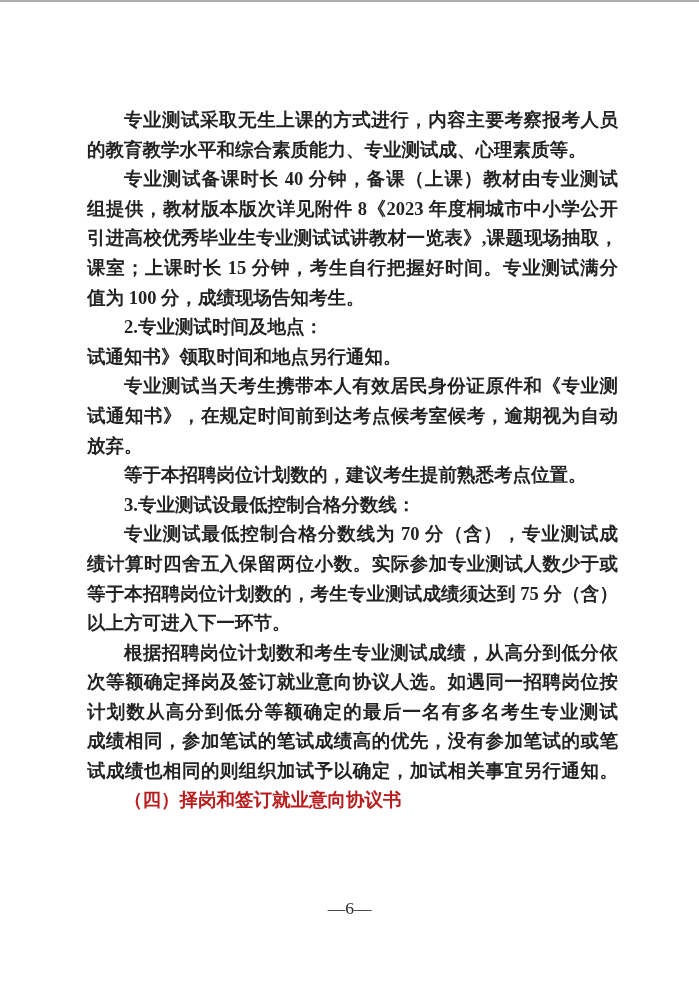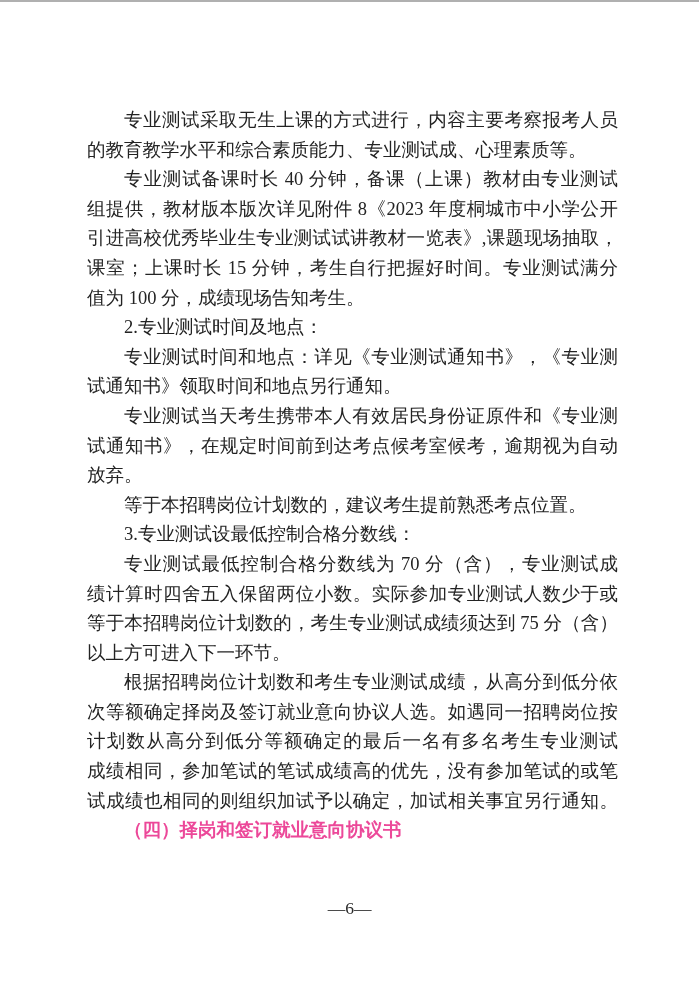--- a/index.html
+++ b/index.html
@@ -26,29 +26,31 @@
     width: 531px;
     font-size: 18.5px;
     line-height: 29.6px;
     color: #232323;
     letter-spacing: 0;
   }
   .line {
     height: 29.6px;
     overflow: hidden;
     text-align: left;
+    font-weight: bold;
   }
   .line.justify {
     text-align: justify;
     text-align-last: justify;
   }
   .line.indent { padding-left: 37px; }
   .line.bold {
     font-weight: 700;
-    color: #ec4899;
+    color: #b91c1c;
+    font-family: Liberation Mono, monospace;
   }
   .footer {
     position: absolute;
     top: 898px; left: 0;
     width: 699px;
     text-align: center;
     font-size: 17.5px;
     line-height: 20px;
     color: #2a2a2a;
   }
@@ -61,21 +63,20 @@
 
   <div class="doc">
     <div class="line indent justify">专业测试采取无生上课的方式进行，内容主要考察报考人员</div>
     <div class="line">的教育教学水平和综合素质能力、专业测试成、心理素质等。</div>
     <div class="line indent justify">专业测试备课时长 40 分钟，备课（上课）教材由专业测试</div>
     <div class="line justify">组提供，教材版本版次详见附件 8《2023 年度桐城市中小学公开</div>
     <div class="line justify">引进高校优秀毕业生专业测试试讲教材一览表》,课题现场抽取，</div>
     <div class="line justify">课室；上课时长 15 分钟，考生自行把握好时间。专业测试满分</div>
     <div class="line">值为 100 分，成绩现场告知考生。</div>
     <div class="line indent">2.专业测试时间及地点：</div>
-    <div class="line indent justify">专业测试时间和地点：详见《专业测试通知书》，《专业测</div>
     <div class="line">试通知书》领取时间和地点另行通知。</div>
     <div class="line indent justify">专业测试当天考生携带本人有效居民身份证原件和《专业测</div>
     <div class="line justify">试通知书》，在规定时间前到达考点候考室候考，逾期视为自动</div>
     <div class="line">放弃。</div>
     <div class="line indent">等于本招聘岗位计划数的，建议考生提前熟悉考点位置。</div>
     <div class="line indent">3.专业测试设最低控制合格分数线：</div>
     <div class="line indent justify">专业测试最低控制合格分数线为 70 分（含），专业测试成</div>
     <div class="line justify">绩计算时四舍五入保留两位小数。实际参加专业测试人数少于或</div>
     <div class="line justify">等于本招聘岗位计划数的，考生专业测试成绩须达到 75 分（含）</div>
     <div class="line">以上方可进入下一环节。</div>

